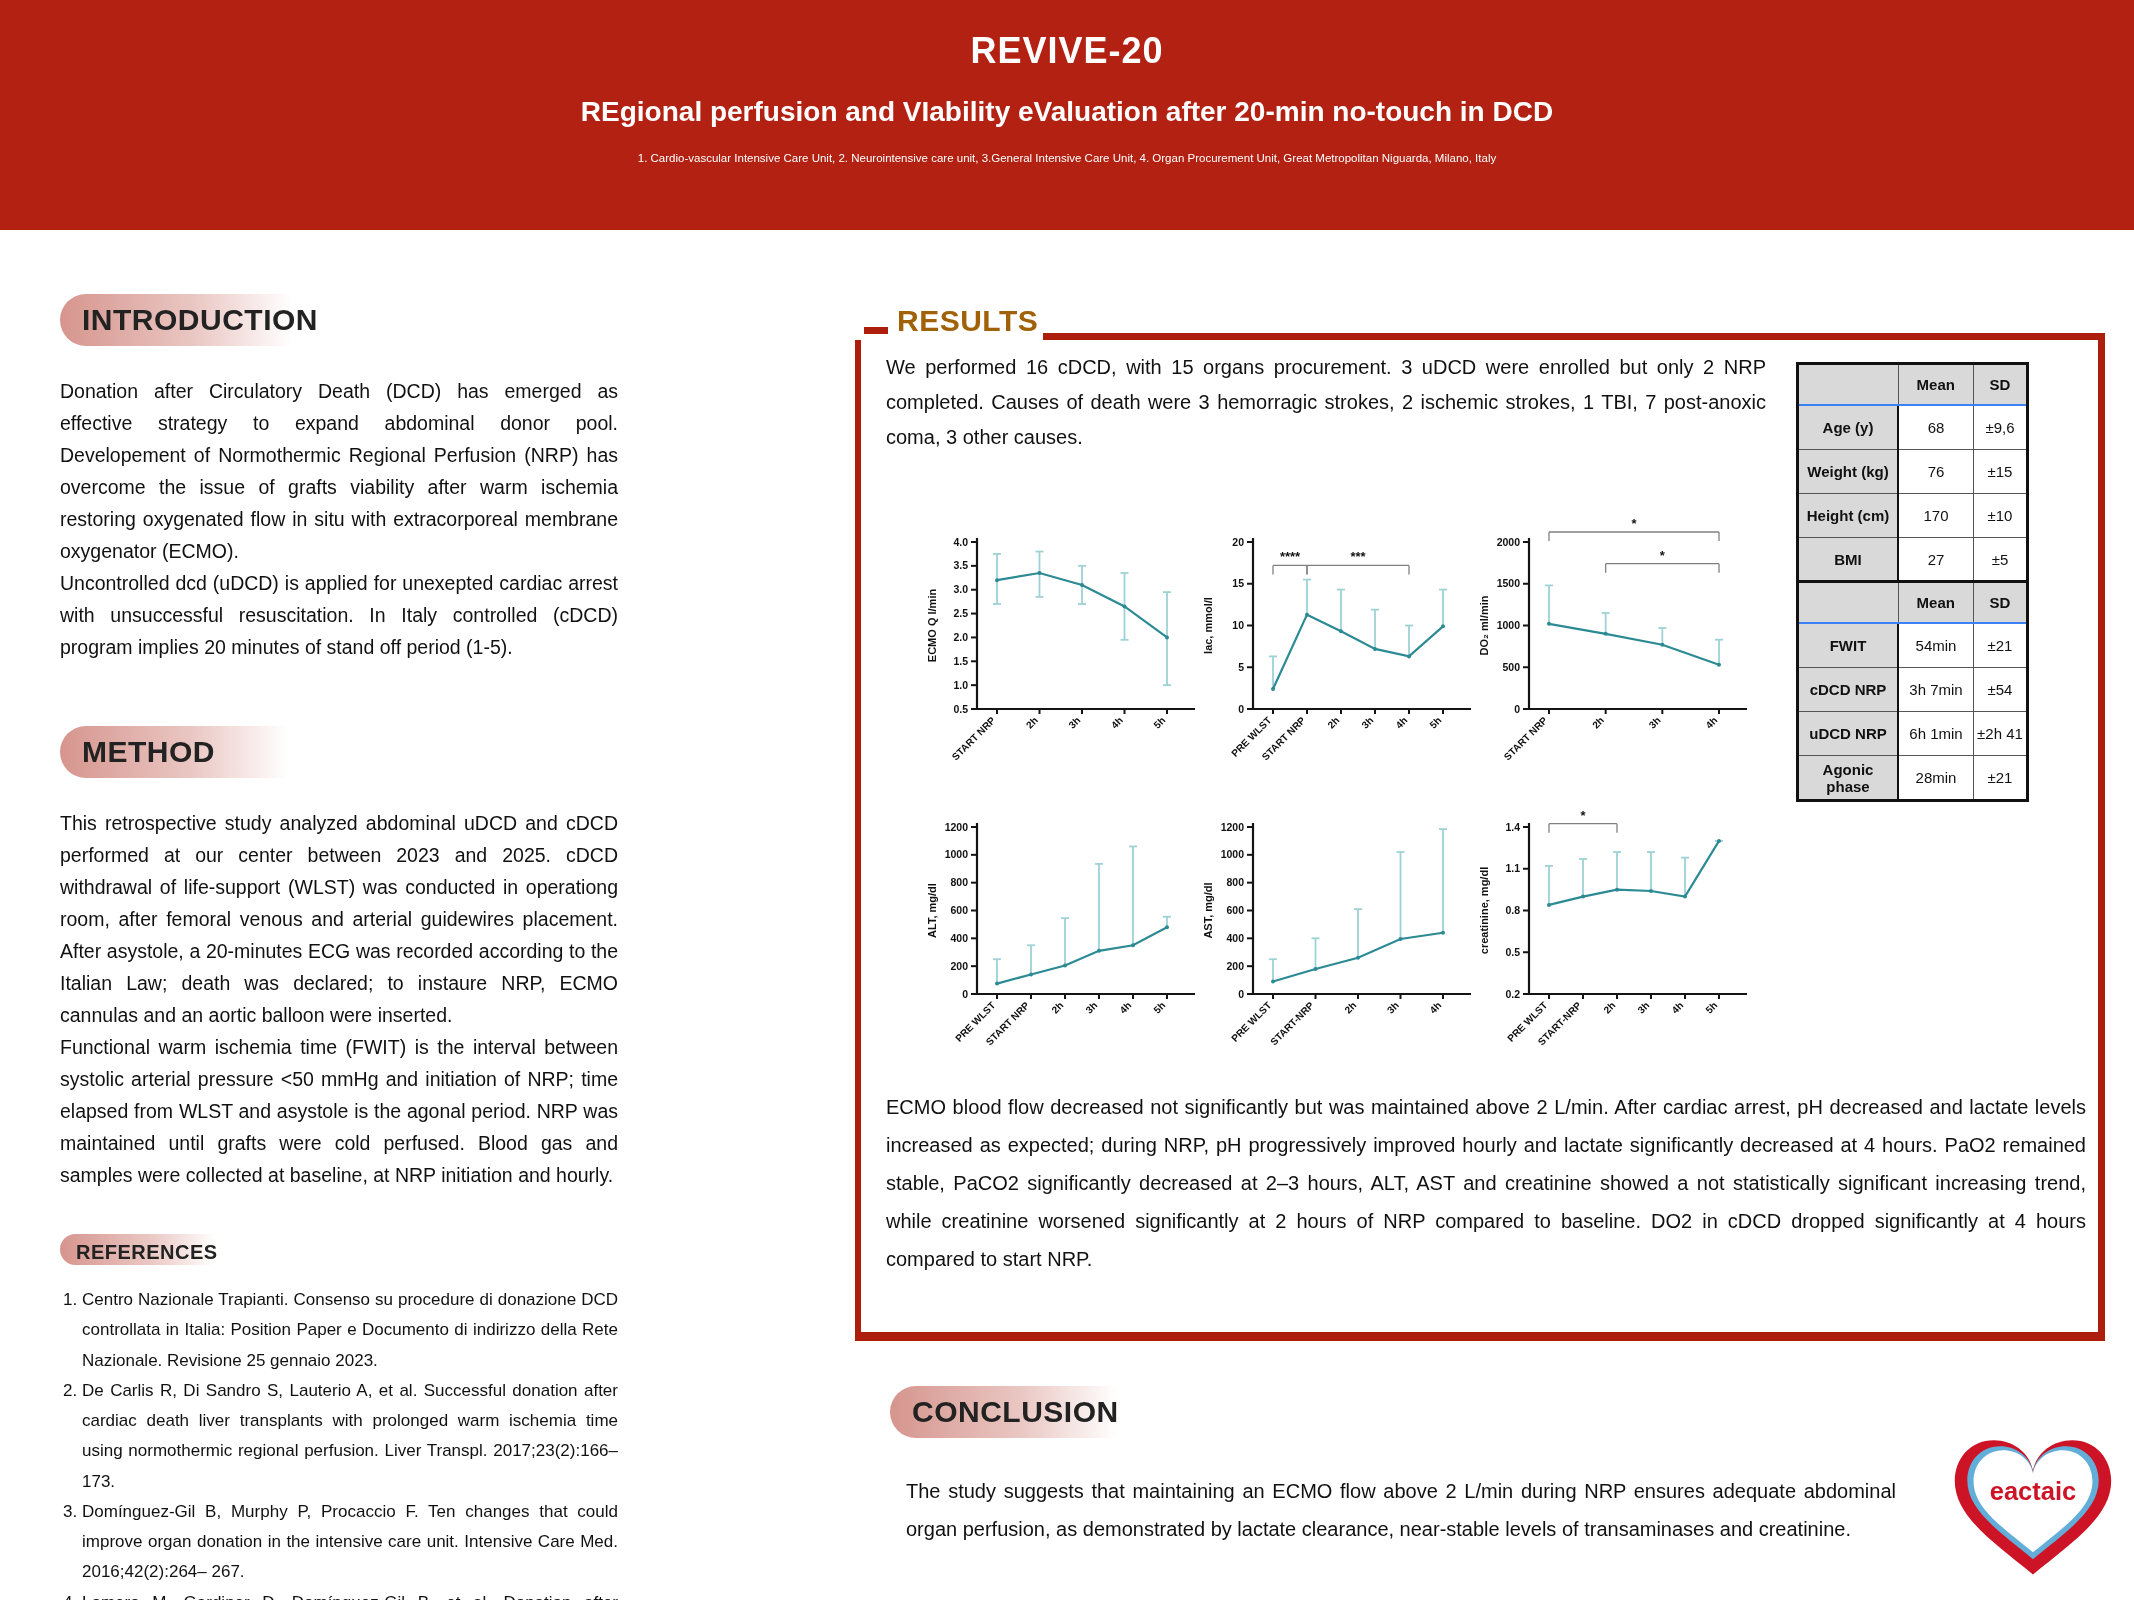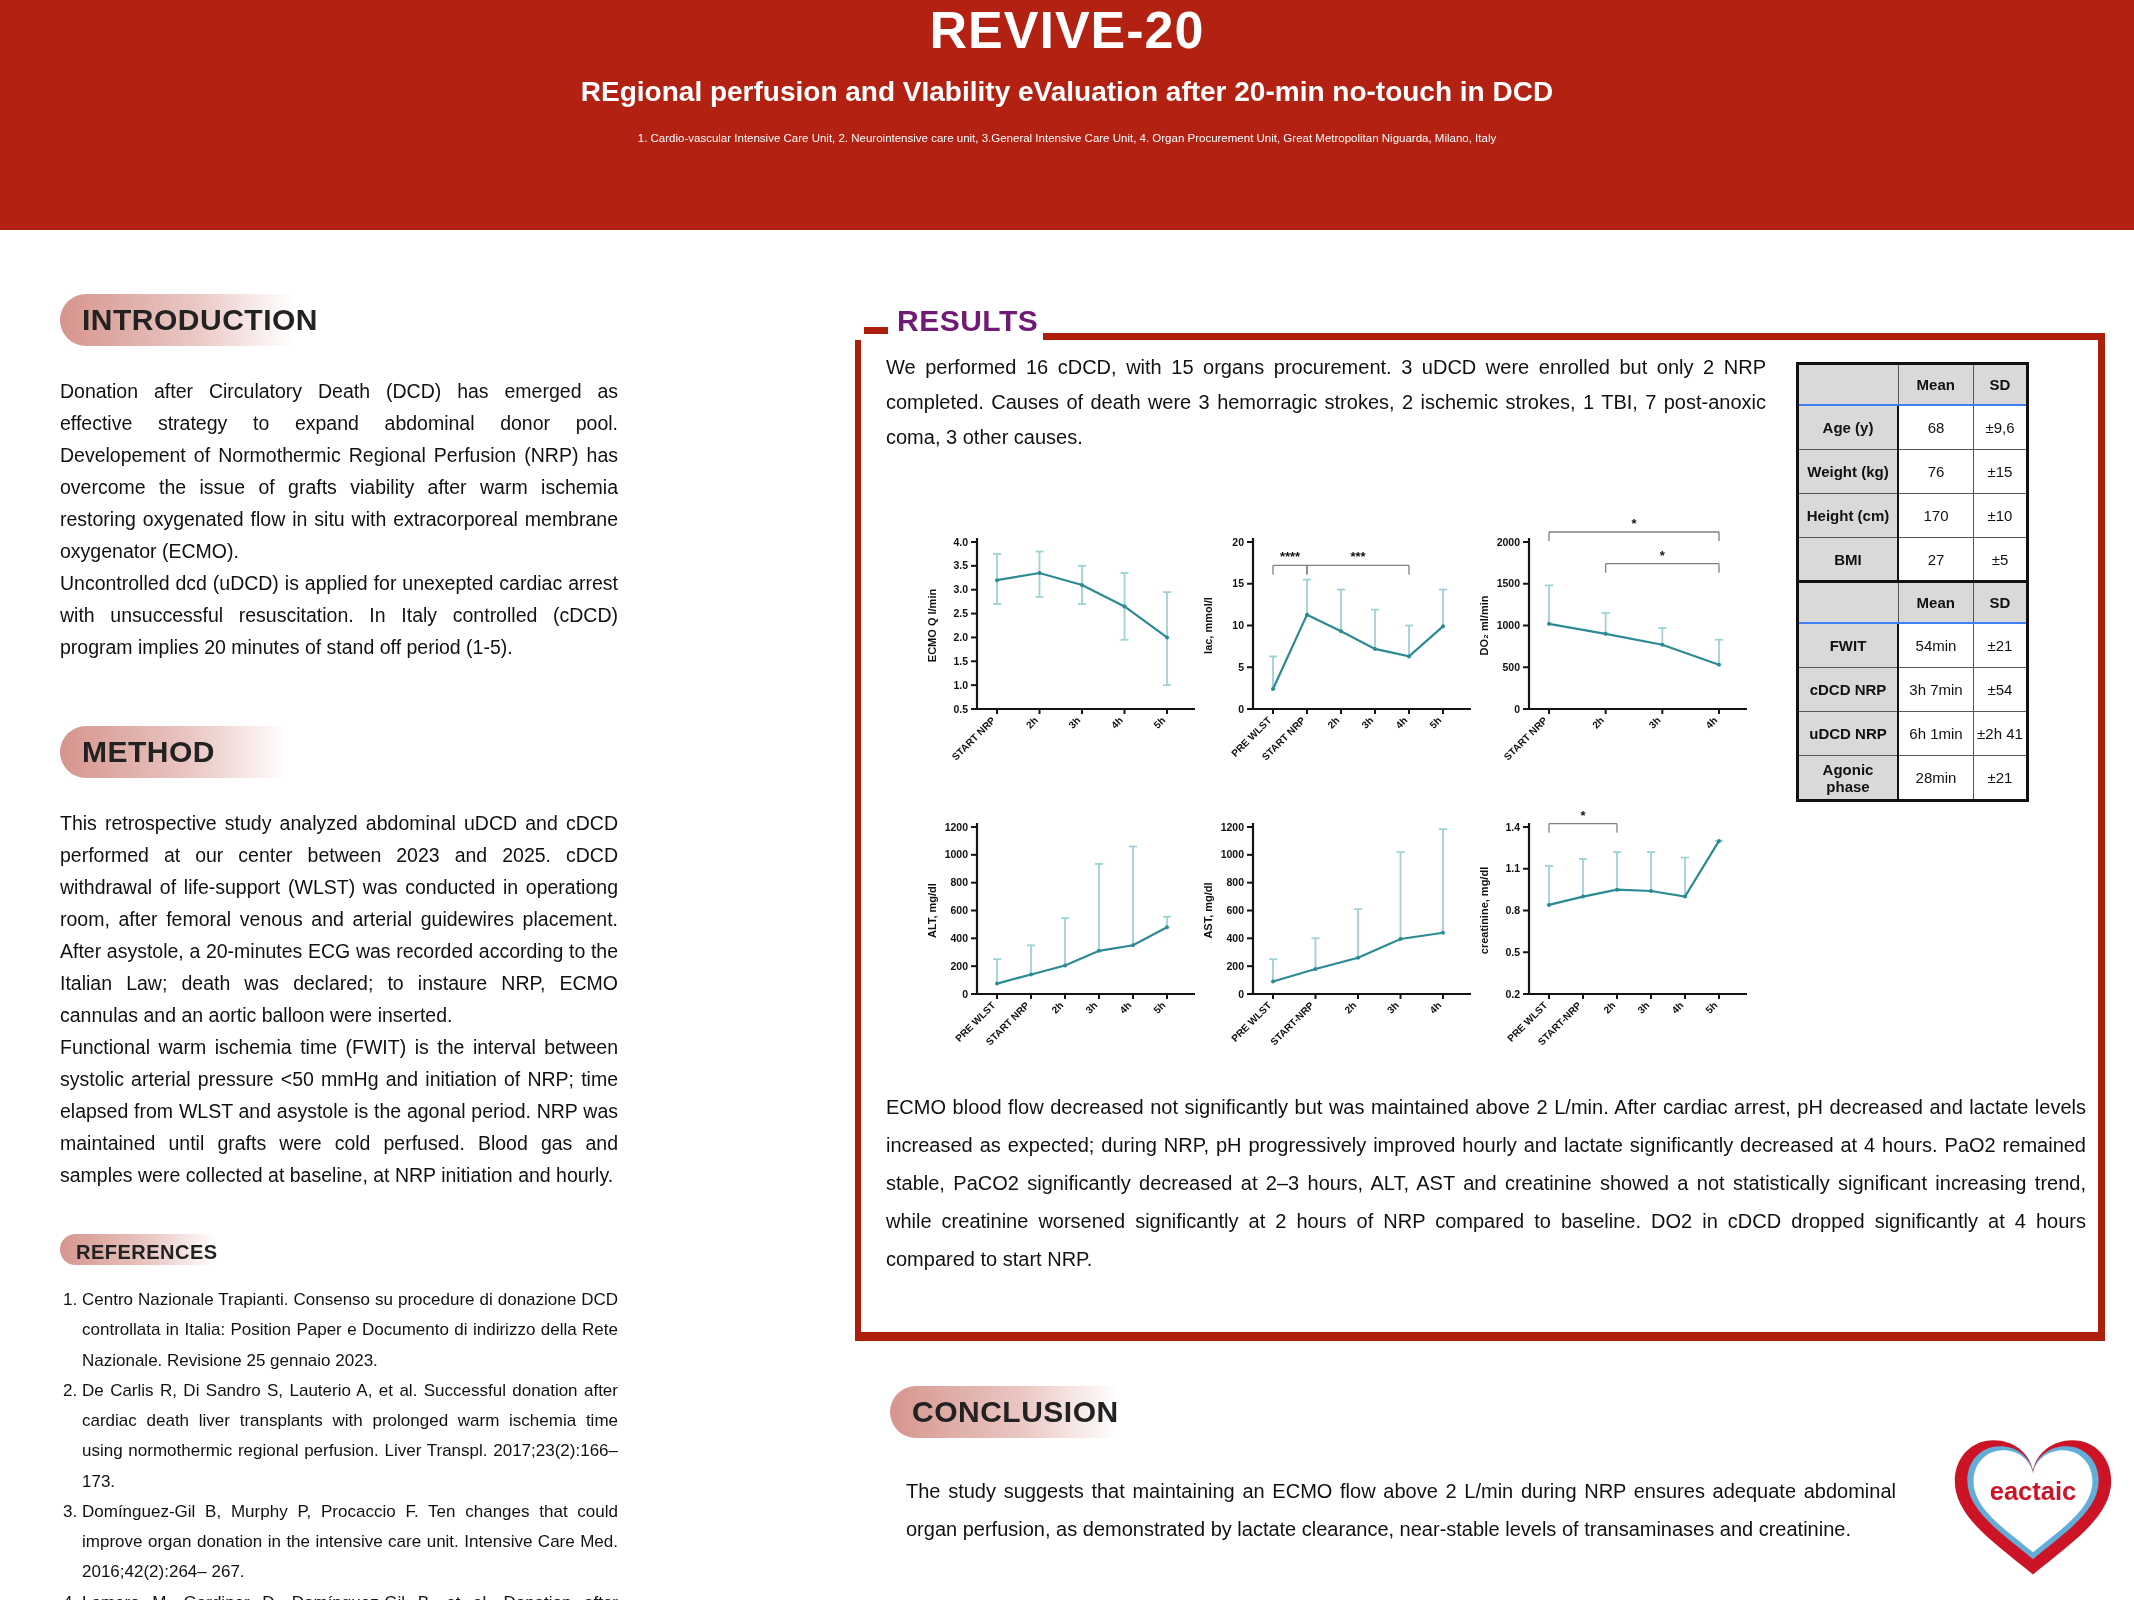--- a/index.html
+++ b/index.html
@@ -5,21 +5,21 @@
   html,body{margin:0;padding:0;background:#e8e8e8;}
   .poster{
     position:relative;width:2134px;height:1600px;background:#ffffff;
     font-family:"Liberation Sans","DejaVu Sans",sans-serif;color:#111;overflow:hidden;
   }
   
   .masthead{
     position:absolute;left:0;top:0;width:2134px;height:230px;
     background:#b22112;color:#fff;text-align:center;
   }
-  .masthead h1{margin:0;font-size:52px;font-weight:800;letter-spacing:1px;}
+  .masthead h1{margin:8px;padding-top:22px;font-size:36px;font-weight:800;letter-spacing:1px;}
   .masthead h2{margin:0;padding-top:16px;font-size:28px;font-weight:700;}
   .masthead .authors{margin:0;padding-top:14px;font-size:17px;font-weight:700;}
   .masthead .affil{margin:0;padding-top:24px;font-size:11.5px;font-weight:400;}
   
   .blob-heading{
     display:inline-block;min-width:230px;padding:9px 40px 9px 22px;
     font-size:30px;font-weight:800;color:#222;letter-spacing:.5px;
     background:linear-gradient(90deg,#d6958e 0%,#eac7c3 45%,rgba(234,199,195,0) 78%);
     border-radius:28px 0 0 28px;
   }
@@ -31,21 +31,21 @@
   .sec-refs{position:absolute;left:0;top:1004px;width:558px;}
   .body-text{margin-top:30px;font-size:19.5px;line-height:1.64;text-align:justify;}
   .body-text p{margin:0;}
   .refs-list{margin:20px 0 0 0;padding-left:22px;font-size:17px;line-height:1.78;text-align:justify;}
   .refs-list li{margin:0;}
   
   .results-box{
     position:absolute;left:855px;top:340px;width:1237px;height:992px;
     border-left:6px solid #ae1e0c;border-right:7px solid #ae1e0c;border-bottom:9px solid #ae1e0c;
   }
-  .results-title{position:absolute;left:36px;top:-36px;margin:0;font-size:30px;font-weight:800;letter-spacing:.5px;color:#701a75;}
+  .results-title{position:absolute;left:36px;top:-36px;margin:0;font-size:30px;font-weight:800;letter-spacing:.5px;color:#a16207;}
   .results-dash{position:absolute;left:3px;top:-13px;width:24px;height:7px;background:#ae1e0c;}
   .results-topline{position:absolute;left:182px;right:-7px;top:-7px;height:7px;background:#ae1e0c;}
   .results-intro{position:absolute;left:25px;top:10px;width:880px;margin:0;font-size:20px;line-height:1.75;text-align:justify;}
   .results-body{position:absolute;left:25px;top:748px;width:1200px;margin:0;font-size:20px;line-height:1.9;text-align:justify;}
   
   .stats-table{position:absolute;border-collapse:collapse;border:3px solid #111;background:#fff;}
   .stats-table th,.stats-table td{border:1px solid #555;text-align:center;vertical-align:middle;}
   .stats-table thead th{background:#d9d9d9;font-weight:700;font-size:15px;height:37px;border-bottom:2px solid #3b82f6;}
   .stats-table tbody th{background:#d9d9d9;font-weight:700;font-size:15px;width:96px;height:41px;border-right:2px solid #111;}
   .stats-table tbody td{background:#fff;font-weight:400;font-size:15px;}

